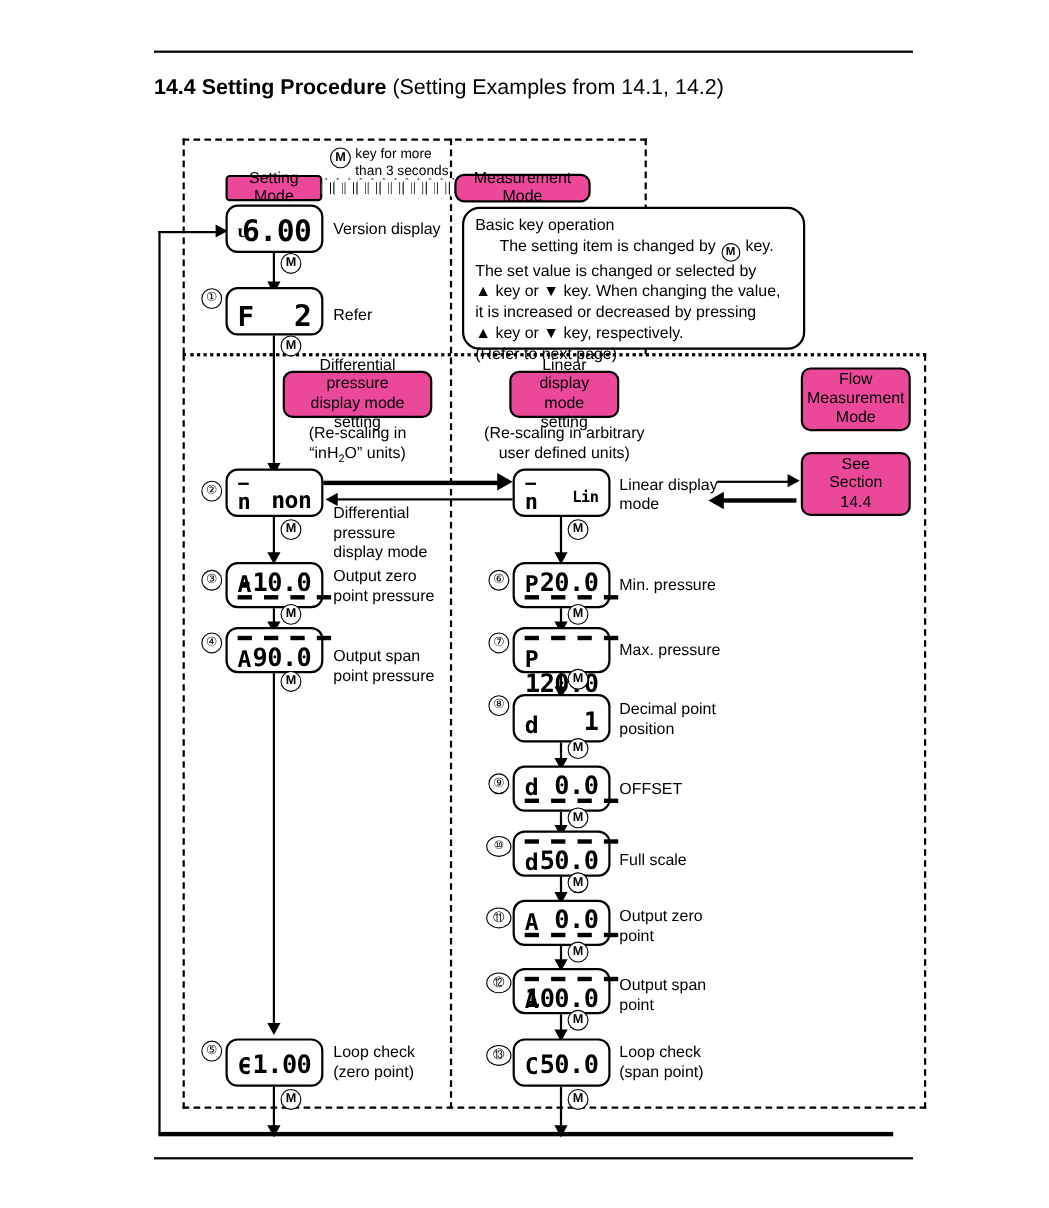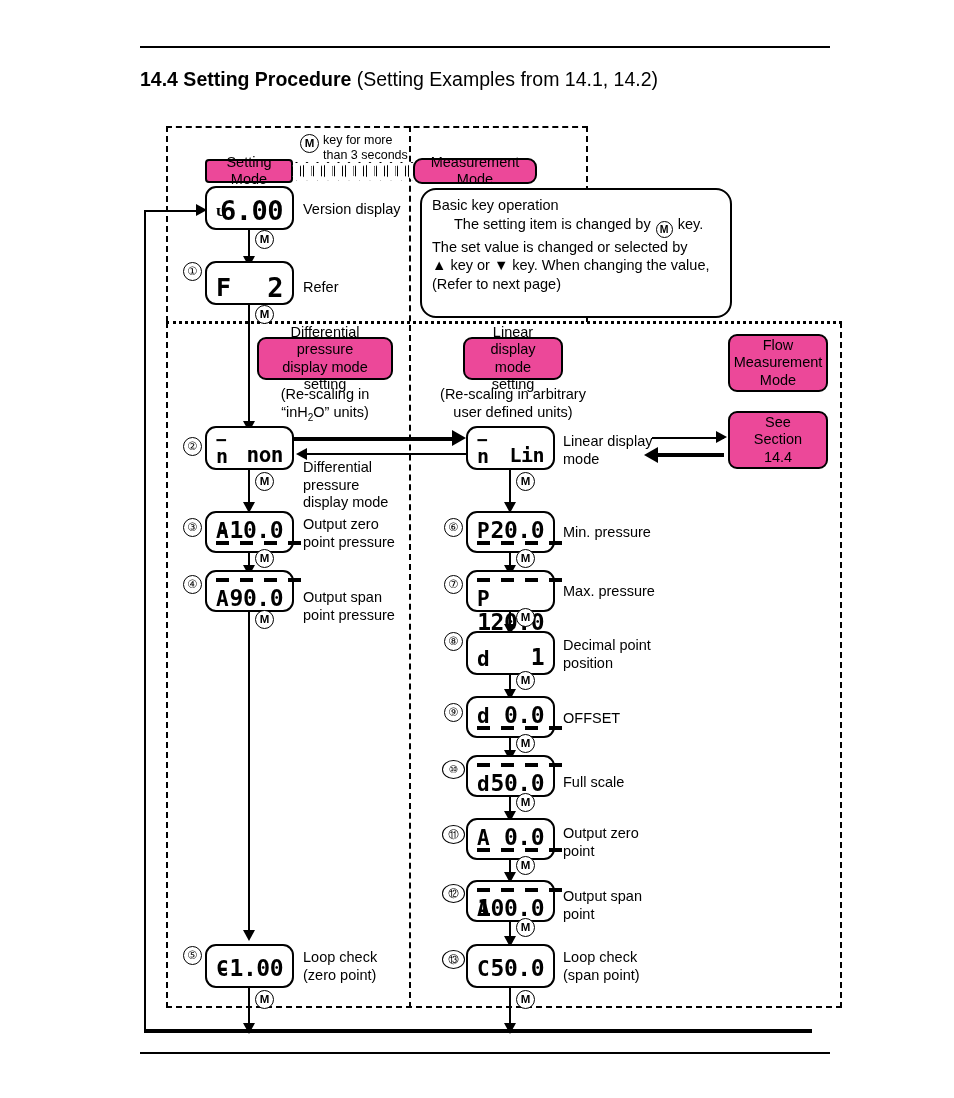--- a/index.html
+++ b/index.html
@@ -133,20 +133,22 @@
     <i></i>
 </div>
 
 <div class="rbox" style="left:413px;top:158px;width:124px;height:26px;">Measurement Mode</div>
 
 <div id="keyop">
   <div class="t0">Basic key operation</div>
   <div class="t1"><span>The setting item is changed by </span><span class="mkey inline">M</span><span> key.</span></div>
   <div class="t0">The set value is changed or selected by</div>
   <div class="t0">▲ key or ▼ key. When changing the value,</div>
+  <div class="t0">it is increased or decreased by pressing</div>
+  <div class="t0">▲ key or ▼ key, respectively.</div>
   <div class="t0">(Refer to next page)</div>
 </div>
 
 <div class="vline" style="left:144px;top:210px;height:821px;"></div>
 <div class="hline" style="left:144px;top:210px;width:56px;"></div>
 <div class="arr-right" style="left:196px;top:204px;"></div>
 <div class="hline thick" style="left:144px;top:1029px;width:668px;"></div>
 
 <div class="lcd" style="left:205px;top:186px;width:89px;height:44px;">
   <span class="lead" style="top:14px;font-size:17px;">ᴜ</span>
@@ -256,21 +258,21 @@
 <div class="arr-left" style="left:296px;top:448px;"></div>
 
 <div class="hline" style="left:652px;top:437px;width:72px;"></div>
 <div class="arr-right" style="left:716px;top:431px;"></div>
 <div class="hline thick" style="left:652px;top:453px;width:72px;"></div>
 <div class="arr-left big" style="left:644px;top:447px;"></div>
 
 <div class="lcd" style="left:466px;top:426px;width:89px;height:44px;">
   <span class="overbar" style="left:9px;top:3px;font-size:18px;">−</span>
   <span class="lead" style="top:18px;font-size:20px;">n</span>
-  <span class="val" style="top:17px;font-size:20px;">Lin</span>
+  <span class="val" style="top:17px;font-size:14px;">Lin</span>
 </div>
 <div class="cap" style="left:563px;top:433px;">Linear display
 mode</div>
 <div class="vline" style="left:509px;top:470px;height:38px;"></div>
 <div class="arr-down" style="left:504px;top:502px;"></div>
 <div class="mkey" style="left:516px;top:472px;">M</div>
 
 <div class="stepnum" style="left:444px;top:518px;">⑥</div>
 <div class="lcd" style="left:466px;top:511px;width:89px;height:42px;">
   <span class="lead" style="top:8px;font-size:21px;">P</span>

